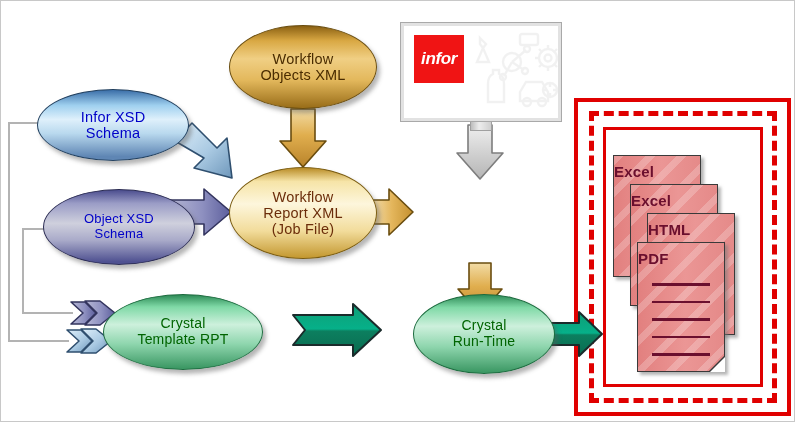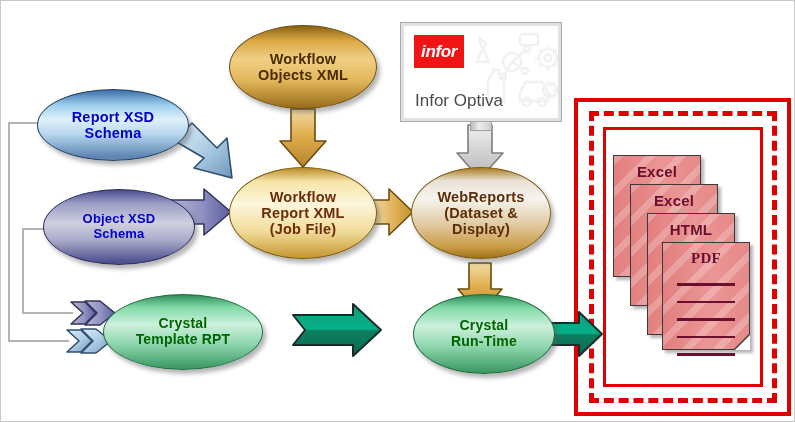--- a/index.html
+++ b/index.html
@@ -20,21 +20,21 @@
   }
   .node {
     position: absolute;
     display: flex;
     align-items: center;
     justify-content: flex-start;
     text-align: center;
     border-radius: 50%;
     box-sizing: border-box;
     line-height: 1.12;
-    font-weight: bold;
+    font-weight: normal;
     letter-spacing: 0.2px;
     z-index: 6;
   }
   .node .lbl { display:block; width: 100%; white-space: pre-line; }
 
   
   .skin-blue {
     background: linear-gradient(to bottom, #3a6ea8 0%, #9fd0ef 22%, #dff0fb 42%, #b9d9ee 62%, #5f86b4 95%);
     border: 1px solid #22405f;
     color: #0000c8;
@@ -83,21 +83,21 @@
     background: #ffffff;
     border: 3px solid #e2e2e2;
     outline: 1px solid #a9a9a9;
     box-sizing: border-box;
     z-index: 6;
     overflow: hidden;
   }
   #optiva-logo {
     position: absolute;
     left: 10px; top: 9px;
-    width: 50px; height: 33px;
+    width: 50px; height: 48px;
     background: #f01414;
     color: #ffffff;
     font-size: 17px;
     font-weight: bold;
     font-style: italic;
     display: flex; align-items: center; justify-content: center;
     letter-spacing: -0.4px;
   }
   #optiva-caption {
     position: absolute;
@@ -144,21 +144,21 @@
       repeating-linear-gradient(135deg,
         rgba(255,255,255,0.22) 0px, rgba(255,255,255,0.22) 7px,
         rgba(255,255,255,0.00) 7px, rgba(255,255,255,0.00) 22px),
       linear-gradient(to right, #e2807f 0%, #eb9695 55%, #e58a89 100%);
     box-shadow: 3px 3px 3px rgba(120,120,120,0.55);
     z-index: 7;
   }
   .doc .doc-label {
     position: absolute;
     left: 0; right: 0; top: 7px;
-    text-align: center;
+    text-align: left;
     font-size: 15px;
     font-weight: bold;
     color: #6b0f2e;
     letter-spacing: 0.2px;
   }
   .doc-lines { position: absolute; left: 14px; right: 14px; top: 40px; }
   .doc-lines i {
     display: block;
     height: 2.5px;
     background: #6b0f2e;
@@ -275,21 +275,21 @@
 
   <div class="doc" style="left:612px; top:154px; width:88px; height:122px;">
     <span class="doc-label">Excel</span>
   </div>
   <div class="doc" style="left:629px; top:183px; width:88px; height:122px;">
     <span class="doc-label">Excel</span>
   </div>
   <div class="doc" style="left:646px; top:212px; width:88px; height:122px;">
     <span class="doc-label">HTML</span>
   </div>
-  <div class="doc" style="left:661px; top:241px; width:88px; height:108px;font-family:Liberation Serif, serif;">
+  <div class="doc" style="left:636px; top:241px; width:88px; height:130px;">
     <span class="doc-label">PDF</span>
     <div class="doc-lines">
       <i></i>
         <i></i>
         <i></i>
         <i></i>
         <i></i>
     </div>
     <span class="fold"></span>
   </div>
@@ -313,49 +313,43 @@
         <path d="M52 60 l6 -10 16 0 6 10 0 9 -28 0 z"></path>
         <circle cx="59" cy="70" r="4"></circle>
           <circle cx="74" cy="70" r="4"></circle>
         <circle cx="82" cy="58" r="7"></circle>
         <path d="M82 51 l0 4 M82 61 l0 4 M75 58 l4 0 M85 58 l4 0"></path>
       </g>
     </svg>
     <div id="optiva-logo">
       <span>infor</span>
     </div>
-    <div id="optiva-caption">Infor Optiva</div>
   </div>
 
   <div class="node skin-blue" style="left:36px; top:88px; width:152px; height:72px;">
-    <span class="lbl">Report XSD
+    <span class="lbl">Infor XSD
 Schema</span>
   </div>
 
   <div class="node skin-purple" style="left:42px; top:188px; width:152px; height:76px;">
     <span class="lbl">Object XSD
 Schema</span>
   </div>
 
   <div class="node skin-gold" style="left:228px; top:24px; width:148px; height:84px;">
     <span class="lbl">Workflow
 Objects XML</span>
   </div>
 
   <div class="node skin-cream" style="left:228px; top:166px; width:148px; height:92px;">
     <span class="lbl">Workflow
 Report XML
 (Job File)</span>
   </div>
 
-  <div class="node skin-tan" style="left:410px; top:166px; width:140px; height:92px;">
-    <span class="lbl">WebReports
-(Dataset &amp;
-Display)</span>
-  </div>
 
   <div class="node skin-green" style="left:102px; top:293px; width:160px; height:76px;">
     <span class="lbl">Crystal
 Template RPT</span>
   </div>
 
   <div class="node skin-green" style="left:412px; top:293px; width:142px; height:80px;">
     <span class="lbl">Crystal
 Run-Time</span>
   </div>

